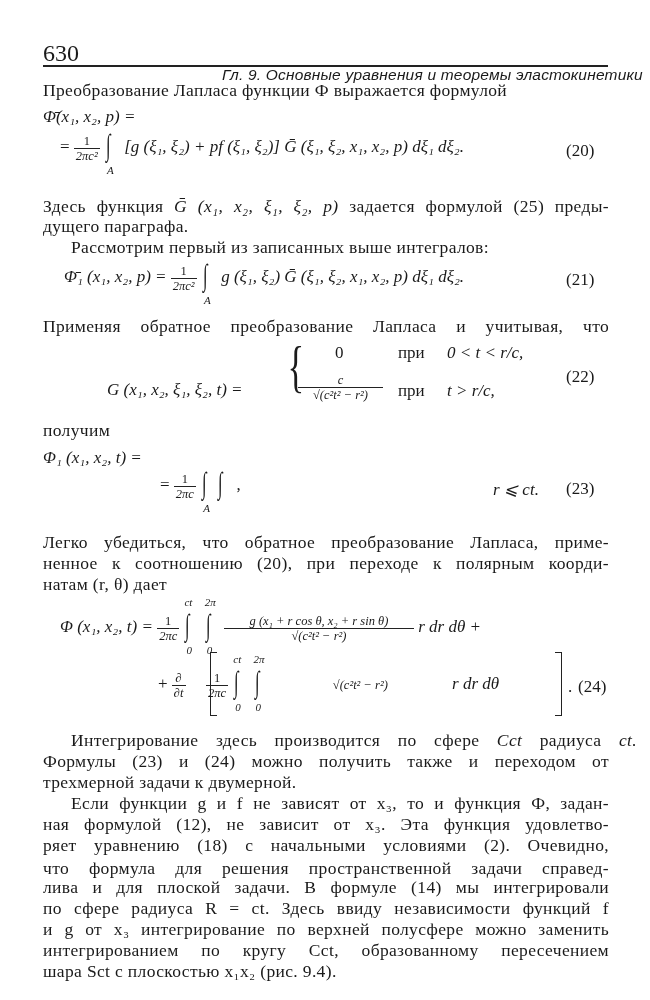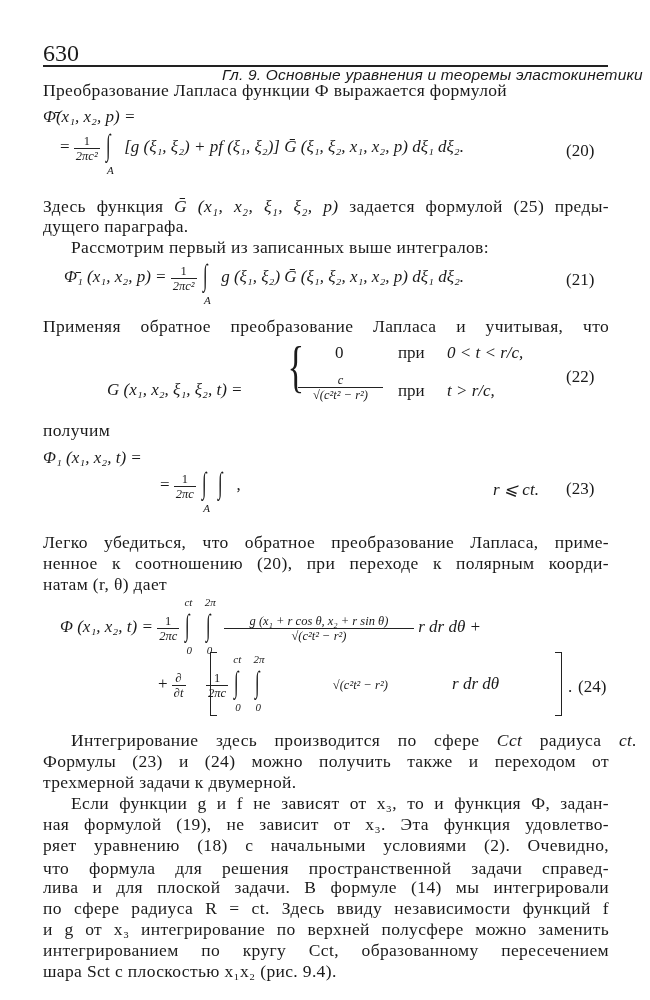--- a/index.html
+++ b/index.html
@@ -128,20 +128,20 @@
 <div class="abs txt just" style="left:43px; top:730px;margin-left:28px;">
   <span>Интегрирование здесь производится по сфере</span>
   <span class="it">Cct</span>
   <span>радиуса</span>
   <span class="it">ct.</span>
 </div>
 <div class="abs txt just" style="left:43px; top:751px;">Формулы (23) и (24) можно получить также и переходом от</div>
 <div class="abs txt" style="left:43px; top:772px;">трехмерной задачи к двумерной.</div>
 
 <div class="abs txt" style="left:71px; top:793px; width:538px; text-align:justify; text-align-last:justify;">Если функции g и f не зависят от x₃, то и функция Ф, задан-</div>
-<div class="abs txt just" style="left:43px; top:814px;">ная формулой (19), не зависит от x₃. Эта функция удовлетво-</div>
+<div class="abs txt just" style="left:43px; top:814px;">ная формулой (12), не зависит от x₃. Эта функция удовлетво-</div>
 <div class="abs txt just" style="left:43px; top:835px;">ряет уравнению (18) с начальными условиями (2). Очевидно,</div>
 <div class="abs txt just" style="left:43px; top:858px;">что формула для решения пространственной задачи справед-</div>
 <div class="abs txt just" style="left:43px; top:877px;">лива и для плоской задачи. В формуле (14) мы интегрировали</div>
 <div class="abs txt just" style="left:43px; top:898px;">по сфере радиуса R = ct. Здесь ввиду независимости функций f</div>
 <div class="abs txt just" style="left:43px; top:919px;">и g от x₃ интегрирование по верхней полусфере можно заменить</div>
 <div class="abs txt just" style="left:43px; top:940px;">интегрированием по кругу Cct, образованному пересечением</div>
 <div class="abs txt" style="left:43px; top:961px;">шара Sct с плоскостью x₁x₂ (рис. 9.4).</div>
 
 </body></html>

